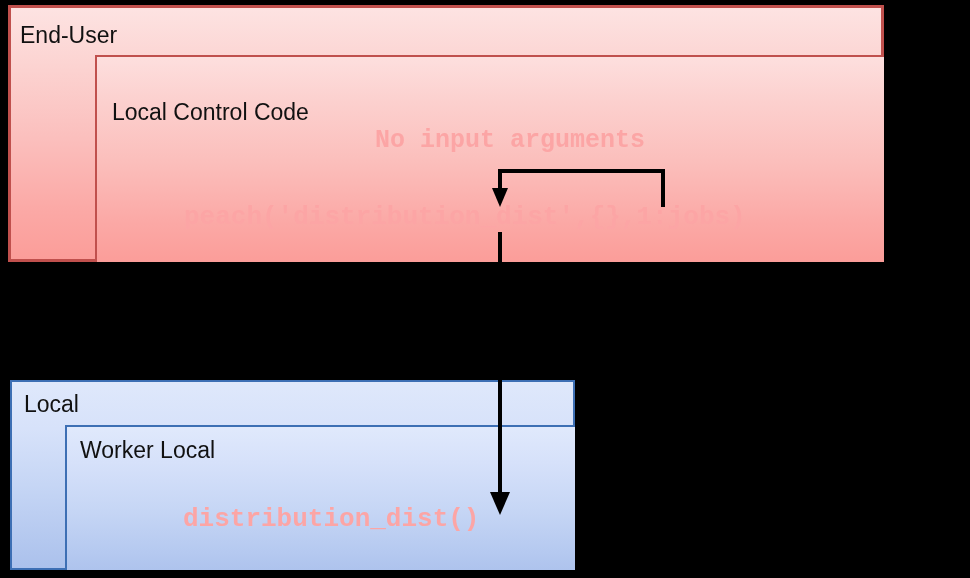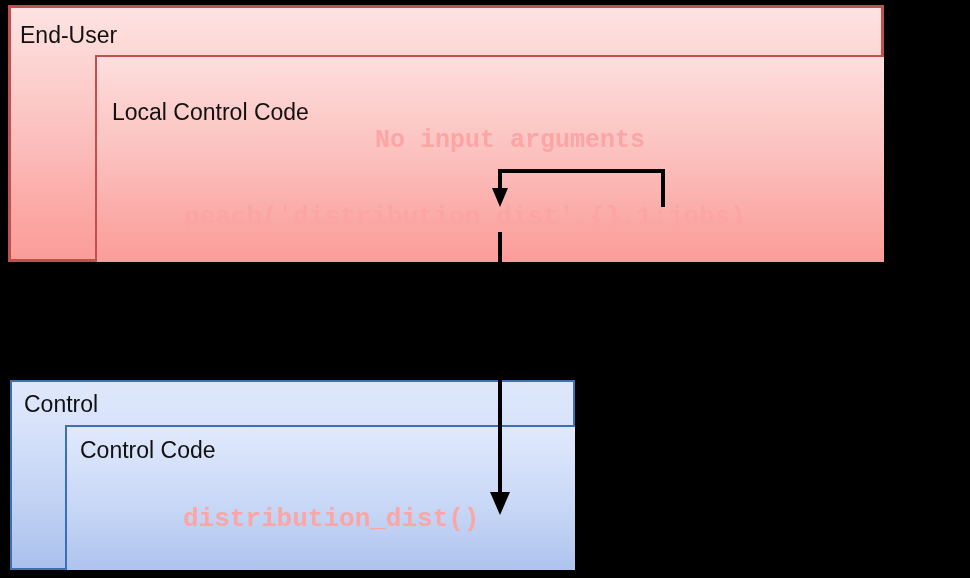--- a/index.html
+++ b/index.html
@@ -157,24 +157,24 @@
   <div class="box-label" id="enduser-label">End-User</div>
 
   <div class="box" id="localcontrol-box"></div>
   <div class="box-label" id="localcontrol-label">Local Control Code</div>
 
   <div class="code" id="note-no-args">No input arguments</div>
 
   <div class="code" id="peach-call">peach('distribution_dist',{},1:jobs)</div>
 
   <div class="box" id="worker-box"></div>
-  <div class="box-label" id="worker-label">Control</div>
+  <div class="box-label" id="worker-label">Local</div>
 
   <div class="box" id="workercode-box"></div>
-  <div class="box-label" id="workercode-label">Control Code</div>
+  <div class="box-label" id="workercode-label">Worker Local</div>
 
   <div class="code" id="worker-call">distribution_dist()</div>
 
   <svg id="arrow-layer" viewBox="0 0 970 578" width="970" height="578">
 
     <g>
       <path d="M 663,207 L 663,171 L 500,171 L 500,192" fill="none" stroke="#000000" stroke-width="4" stroke-linecap="butt" stroke-linejoin="miter"></path>
       <path d="M 500,207 L 492,188 L 508,188 Z" fill="#000000"></path>
     </g>
 

